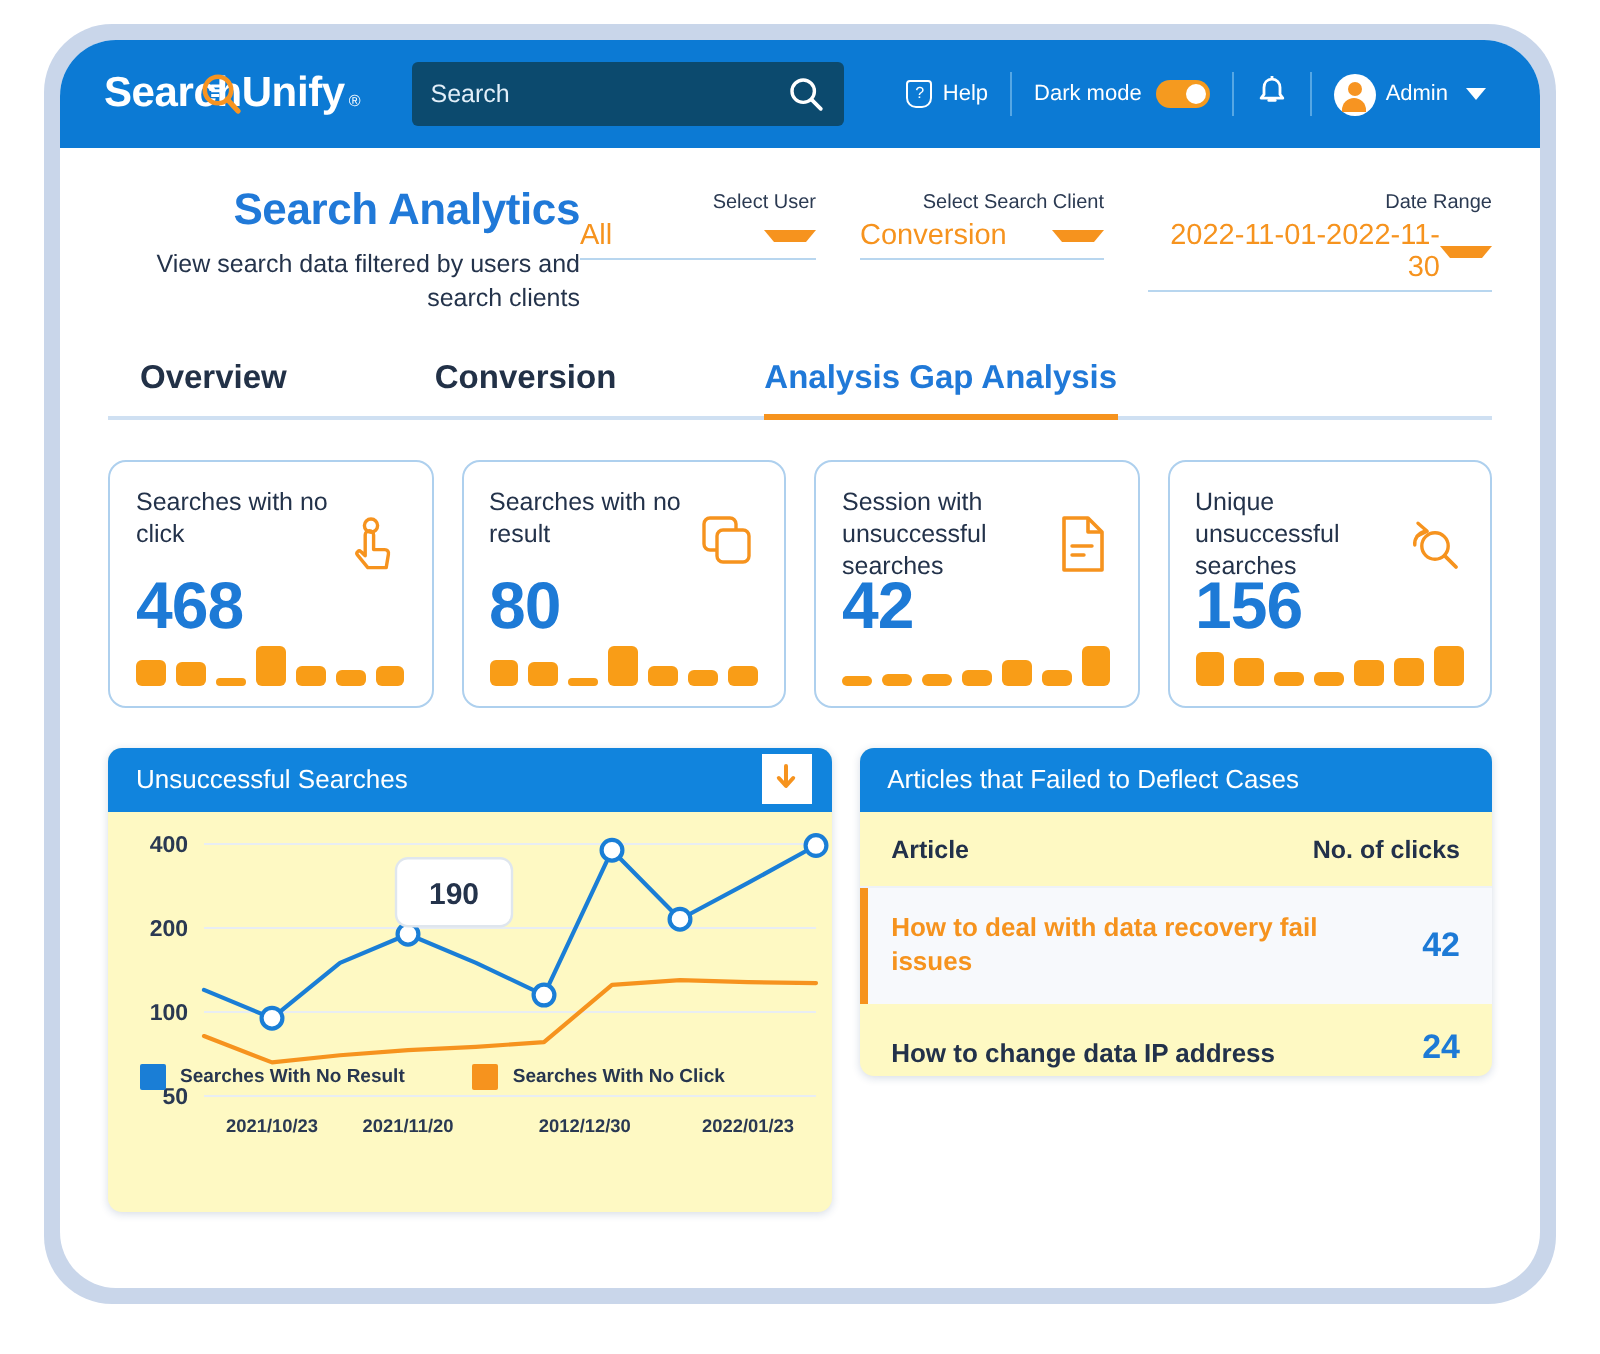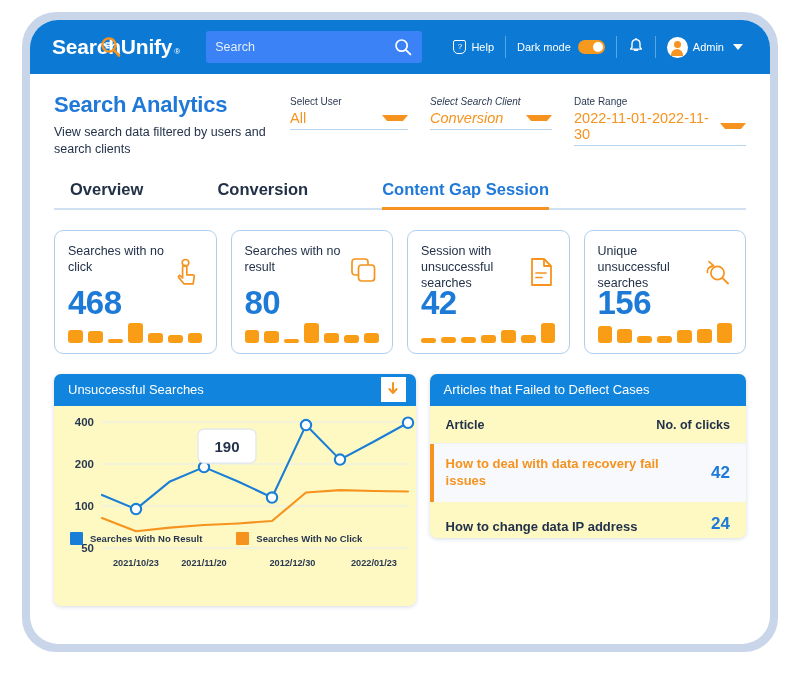--- a/index.html
+++ b/index.html
@@ -43,21 +43,21 @@
   }
   .logo-reg { font-size: 8px; color: #ffffff; margin-left: 2px; }
   .logo-mag {
     position: absolute; left: 48px; top: 1px;
     width: 21px; height: 21px;
   }
 
   .searchbox {
     margin-left: 26px;
     width: 216px; height: 32px;
-    background: #3b82f6;
+    background: #0c4a6e;
     border-radius: 3px;
     display: flex; align-items: center;
     padding: 0 9px;
     position: relative;
   }
   .searchbox .ph {
     font-size: 12.5px; color: #e2eff9;
   }
   .searchbox .mag { position: absolute; right: 10px; top: 7px; }
 
@@ -98,21 +98,21 @@
   .caret-white {
     width: 0; height: 0; margin-left: 4px;
     border-left: 5px solid transparent;
     border-right: 5px solid transparent;
     border-top: 6px solid #ffffff;
   }
 
   
   .body { padding: 18px 24px 0 24px; position: relative; }
 
-  .headrow { display: flex; align-items: flex-start; }
+  .headrow { display: flex; align-items: flex-start; text-align: right; }
   .page-title {
     font-size: 22px; font-weight: bold; color: #2079d8;
     letter-spacing: -0.2px;
   }
   .page-sub {
     font-size: 12.5px; color: #24334b; margin-top: 6px;
     line-height: 1.35; max-width: 250px;
   }
   .filters { display: flex; margin-left: auto; gap: 22px; padding-top: 4px; }
   .filter { }
@@ -123,21 +123,21 @@
     padding-bottom: 3px;
   }
   .f-value { font-size: 14.5px; color: #f6931e; font-weight: 500; }
   .caret-orange {
     width: 0; height: 0; margin-left: auto; padding-left: 16px;
     border-left: 5px solid transparent;
     border-right: 5px solid transparent;
     border-top: 6px solid #f6931e;
   }
   .fw-user { width: 118px; }
-  .fw-client { width: 122px; font-style: italic; }
+  .fw-client { width: 122px; }
   .fw-date { width: 172px; }
 
   
   .tabs {
     margin-top: 22px;
     display: flex; align-items: flex-end;
     border-bottom: 2px solid #cfe0f2;
     padding-bottom: 0;
   }
   .tab {
@@ -334,21 +334,21 @@
             <span class="f-value">2022-11-01-2022-11-30</span>
             <span class="caret-orange"></span>
           </div>
         </div>
       </div>
     </div>
 
     <div class="tabs">
       <div class="tab">Overview</div>
       <div class="tab">Conversion</div>
-      <div class="tab active">Content Gap Session</div>
+      <div class="tab active">Analysis Gap Analysis</div>
     </div>
 
     <div class="cards">
 
       <div class="card">
         <div class="card-title">Searches with no click</div>
         <div class="card-icon">
           <svg width="28" height="30" viewBox="0 0 28 30">
             <path d="M11.5 2.5a3.3 3.3 0 1 1 0 6.6 3.3 3.3 0 0 1 0-6.6z" fill="none" stroke="#f6931e" stroke-width="1.7"></path>
             <path d="M8.6 10.5v10.4l-2.2-2.1c-1-1-2.6.5-1.7 1.6l5.2 6.4h9.2l1.1-6.6c.3-1.6-.6-2.4-1.8-2.4h-5.6V10.5a2.1 2.1 0 0 0-4.2 0z" fill="none" stroke="#f6931e" stroke-width="1.7" stroke-linejoin="round"></path>

